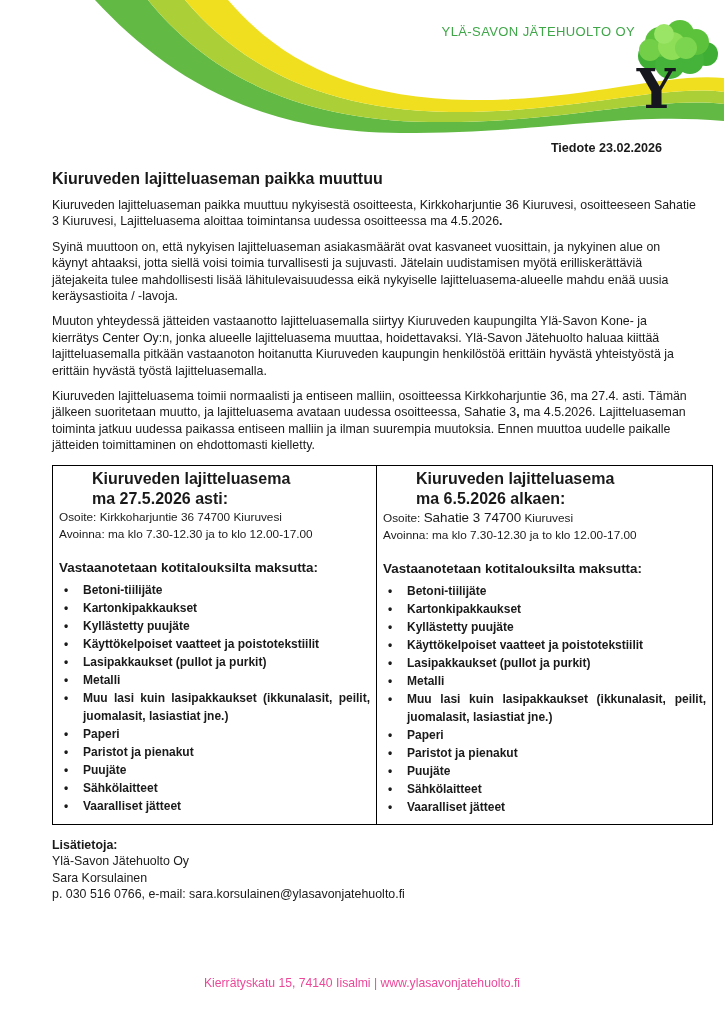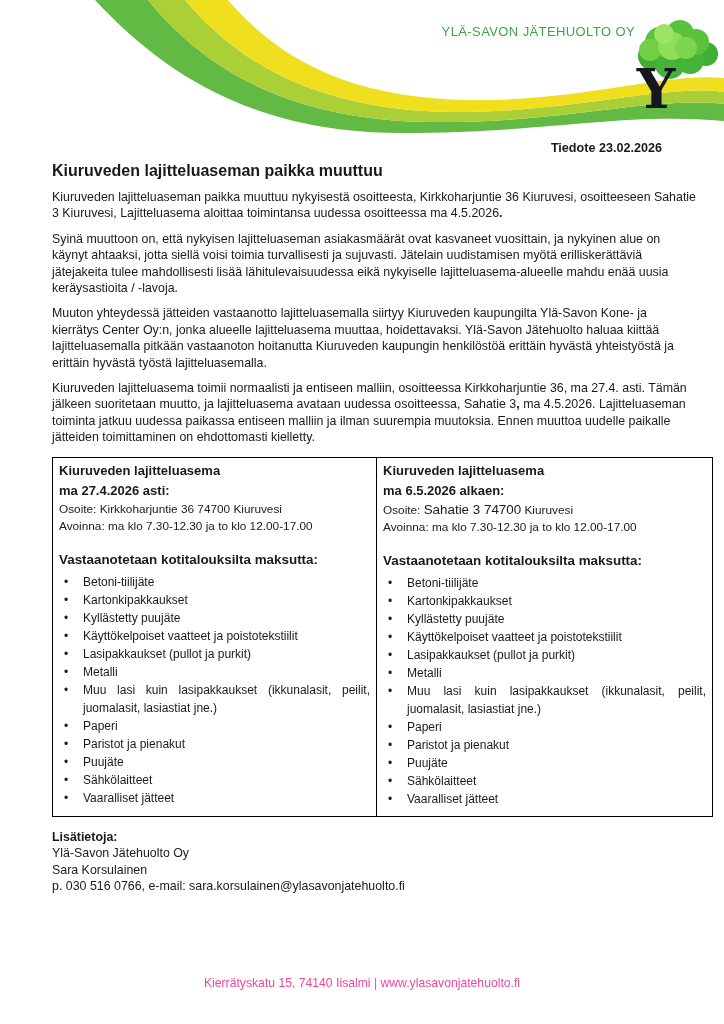--- a/index.html
+++ b/index.html
@@ -17,43 +17,44 @@
   .header svg.wave { position:absolute; top:0; left:0; }
   .org-name {
     position:absolute; top:24px; right:89px;
     font-size:13px; letter-spacing:0.4px;
     color:#3fa648; white-space:nowrap;
   }
   .tree { position:absolute; top:12px; left:628px; }
   
   .content { position:absolute; top:138px; left:12px; width:724px; padding:0 40px; }
   .meta { text-align:right; padding-right:34px; font-weight:bold; font-size:12.6px; margin-top:3px; }
-  h1.doc-title { font-size:16px; font-weight:bold; margin-top:7px; }
+  h1.doc-title { font-size:16px; font-weight:bold; margin-top:15px; }
   p.para { font-size:12.4px; line-height:16.4px; margin-top:9px; }
   .b { font-weight:bold; }
   
   table.info-table {
     width:660px; margin-top:11px;
     border-collapse:collapse; table-layout:fixed;
   }
   table.info-table td {
     border:1.6px solid #000;
     vertical-align:top;
     padding:3px 6px 8px 6px;
   }
   td.cell-left { width:324px; }
   td.cell-right { width:336px; }
-  .cell-title { font-size:13px; font-weight:bold; line-height:20px; }
+  .cell-title { font-size:16px; font-weight:bold; line-height:20px;margin-left:33px; }
   .cell-line  { font-size:11.8px; line-height:17px; white-space:nowrap; }
   .cell-sub   { font-size:13.4px; font-weight:bold; line-height:20px; margin-top:15px; }
   ul.accepted { list-style:none; margin-top:3px; }
   ul.accepted li {
     position:relative; padding-left:24px;
     font-size:12px; line-height:18px;
     text-align:justify;
+    font-weight:bold;
   }
   ul.accepted li::before {
     content:"\2022";
     position:absolute; left:5px; top:0;
     font-size:12px;
   }
   
   .contact { margin-top:12px; font-size:12.4px; line-height:16.4px; }
   .contact .heading { font-weight:bold; }
   
@@ -103,21 +104,21 @@
     <p class="para"><span>Kiuruveden lajitteluaseman paikka muuttuu nykyisestä osoitteesta, Kirkkoharjuntie 36 Kiuruvesi, osoitteeseen Sahatie 3 Kiuruvesi, Lajitteluasema aloittaa toimintansa uudessa osoitteessa ma 4.5.2026</span><span class="b">.</span></p>
     <p class="para"><span>Syinä muuttoon on, että nykyisen lajitteluaseman asiakasmäärät ovat kasvaneet vuosittain, ja nykyinen alue on käynyt ahtaaksi, jotta siellä voisi toimia turvallisesti ja sujuvasti. Jätelain uudistamisen myötä erilliskerättäviä jätejakeita tulee mahdollisesti lisää lähitulevaisuudessa eikä nykyiselle lajitteluasema-alueelle mahdu enää uusia keräysastioita / -lavoja.</span></p>
     <p class="para"><span>Muuton yhteydessä jätteiden vastaanotto lajitteluasemalla siirtyy Kiuruveden kaupungilta Ylä-Savon Kone- ja kierrätys Center Oy:n, jonka alueelle lajitteluasema muuttaa, hoidettavaksi. Ylä-Savon Jätehuolto haluaa kiittää lajitteluasemalla pitkään vastaanoton hoitanutta Kiuruveden kaupungin henkilöstöä erittäin hyvästä yhteistyöstä ja erittäin hyvästä työstä lajitteluasemalla.</span></p>
     <p class="para"><span>Kiuruveden lajitteluasema toimii normaalisti ja entiseen malliin, osoitteessa Kirkkoharjuntie 36, ma 27.4. asti. Tämän jälkeen suoritetaan muutto, ja lajitteluasema avataan uudessa osoitteessa, Sahatie 3</span><span class="b">,</span><span> ma 4.5.2026. Lajitteluaseman toiminta jatkuu uudessa paikassa entiseen malliin ja ilman suurempia muutoksia. Ennen muuttoa uudelle paikalle jätteiden toimittaminen on ehdottomasti kielletty.</span></p>
 
     <table class="info-table">
       <tbody>
       <tr>
         <td class="cell-left">
           <div class="cell-title">Kiuruveden lajitteluasema</div>
-          <div class="cell-title">ma 27.4.2026 asti:</div>
+          <div class="cell-title">ma 27.5.2026 asti:</div>
           <div class="cell-line"><span>Osoite: Kirkkoharjuntie 36 74700 Kiuruvesi</span></div>
           <div class="cell-line">Avoinna: ma klo 7.30-12.30 ja to klo 12.00-17.00</div>
           <div class="cell-sub">Vastaanotetaan kotitalouksilta maksutta:</div>
           <ul class="accepted">
 
               <li>Betoni-tiilijäte</li>
 
               <li>Kartonkipakkaukset</li>
 
               <li>Kyllästetty puujäte</li>

